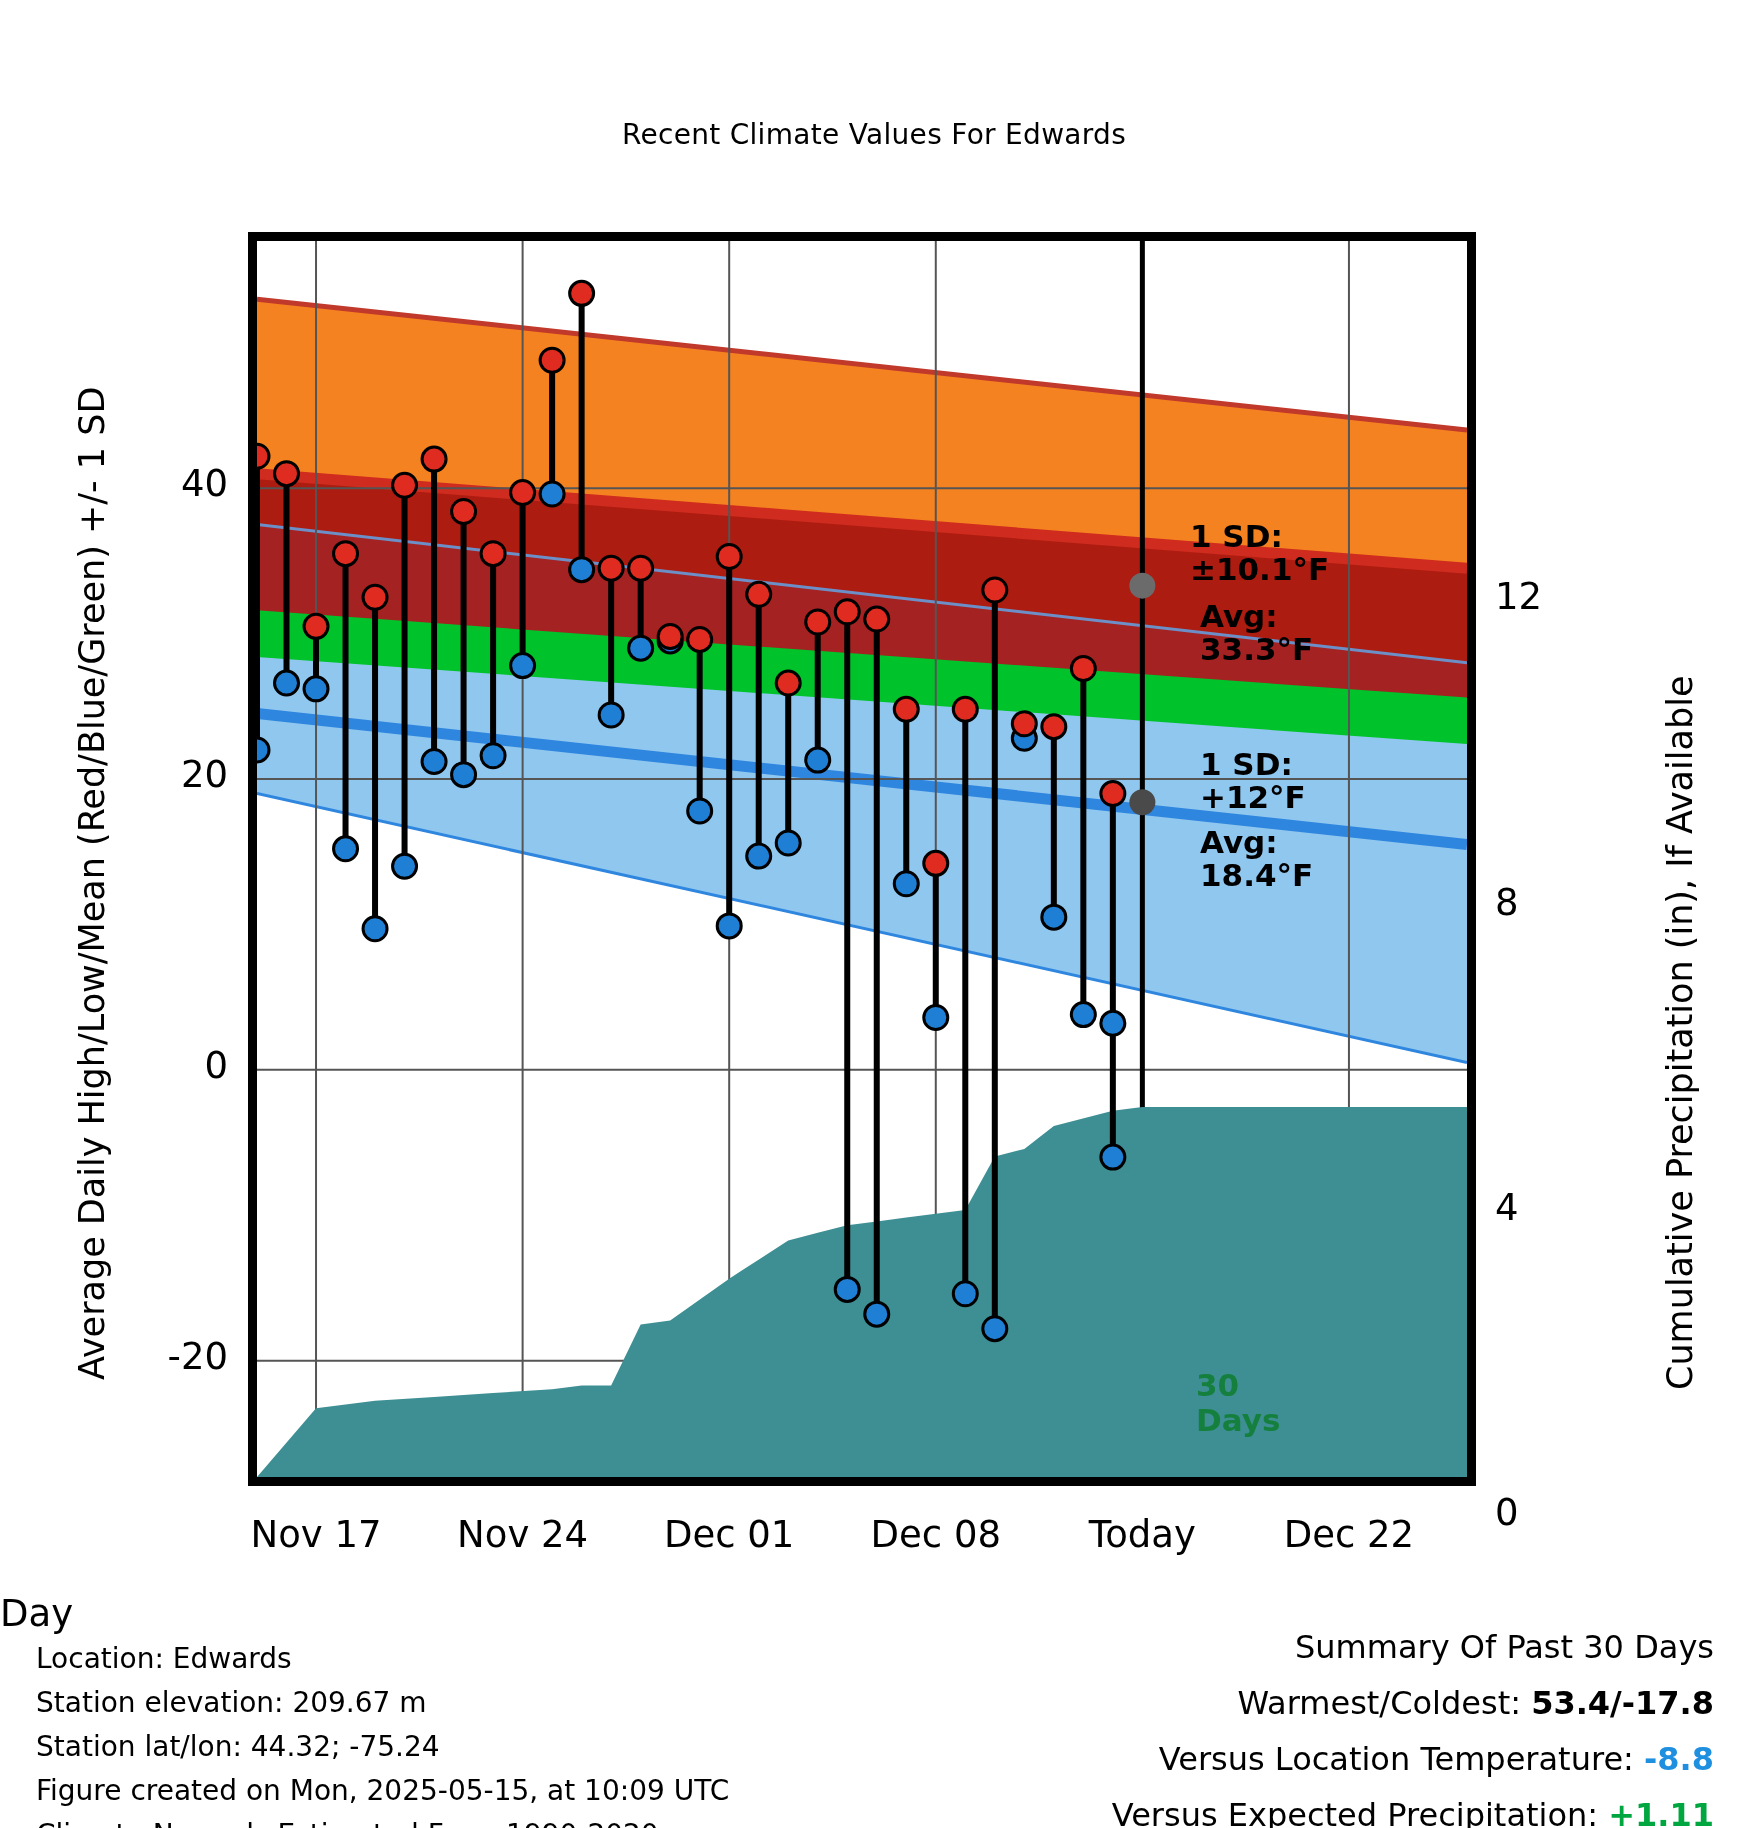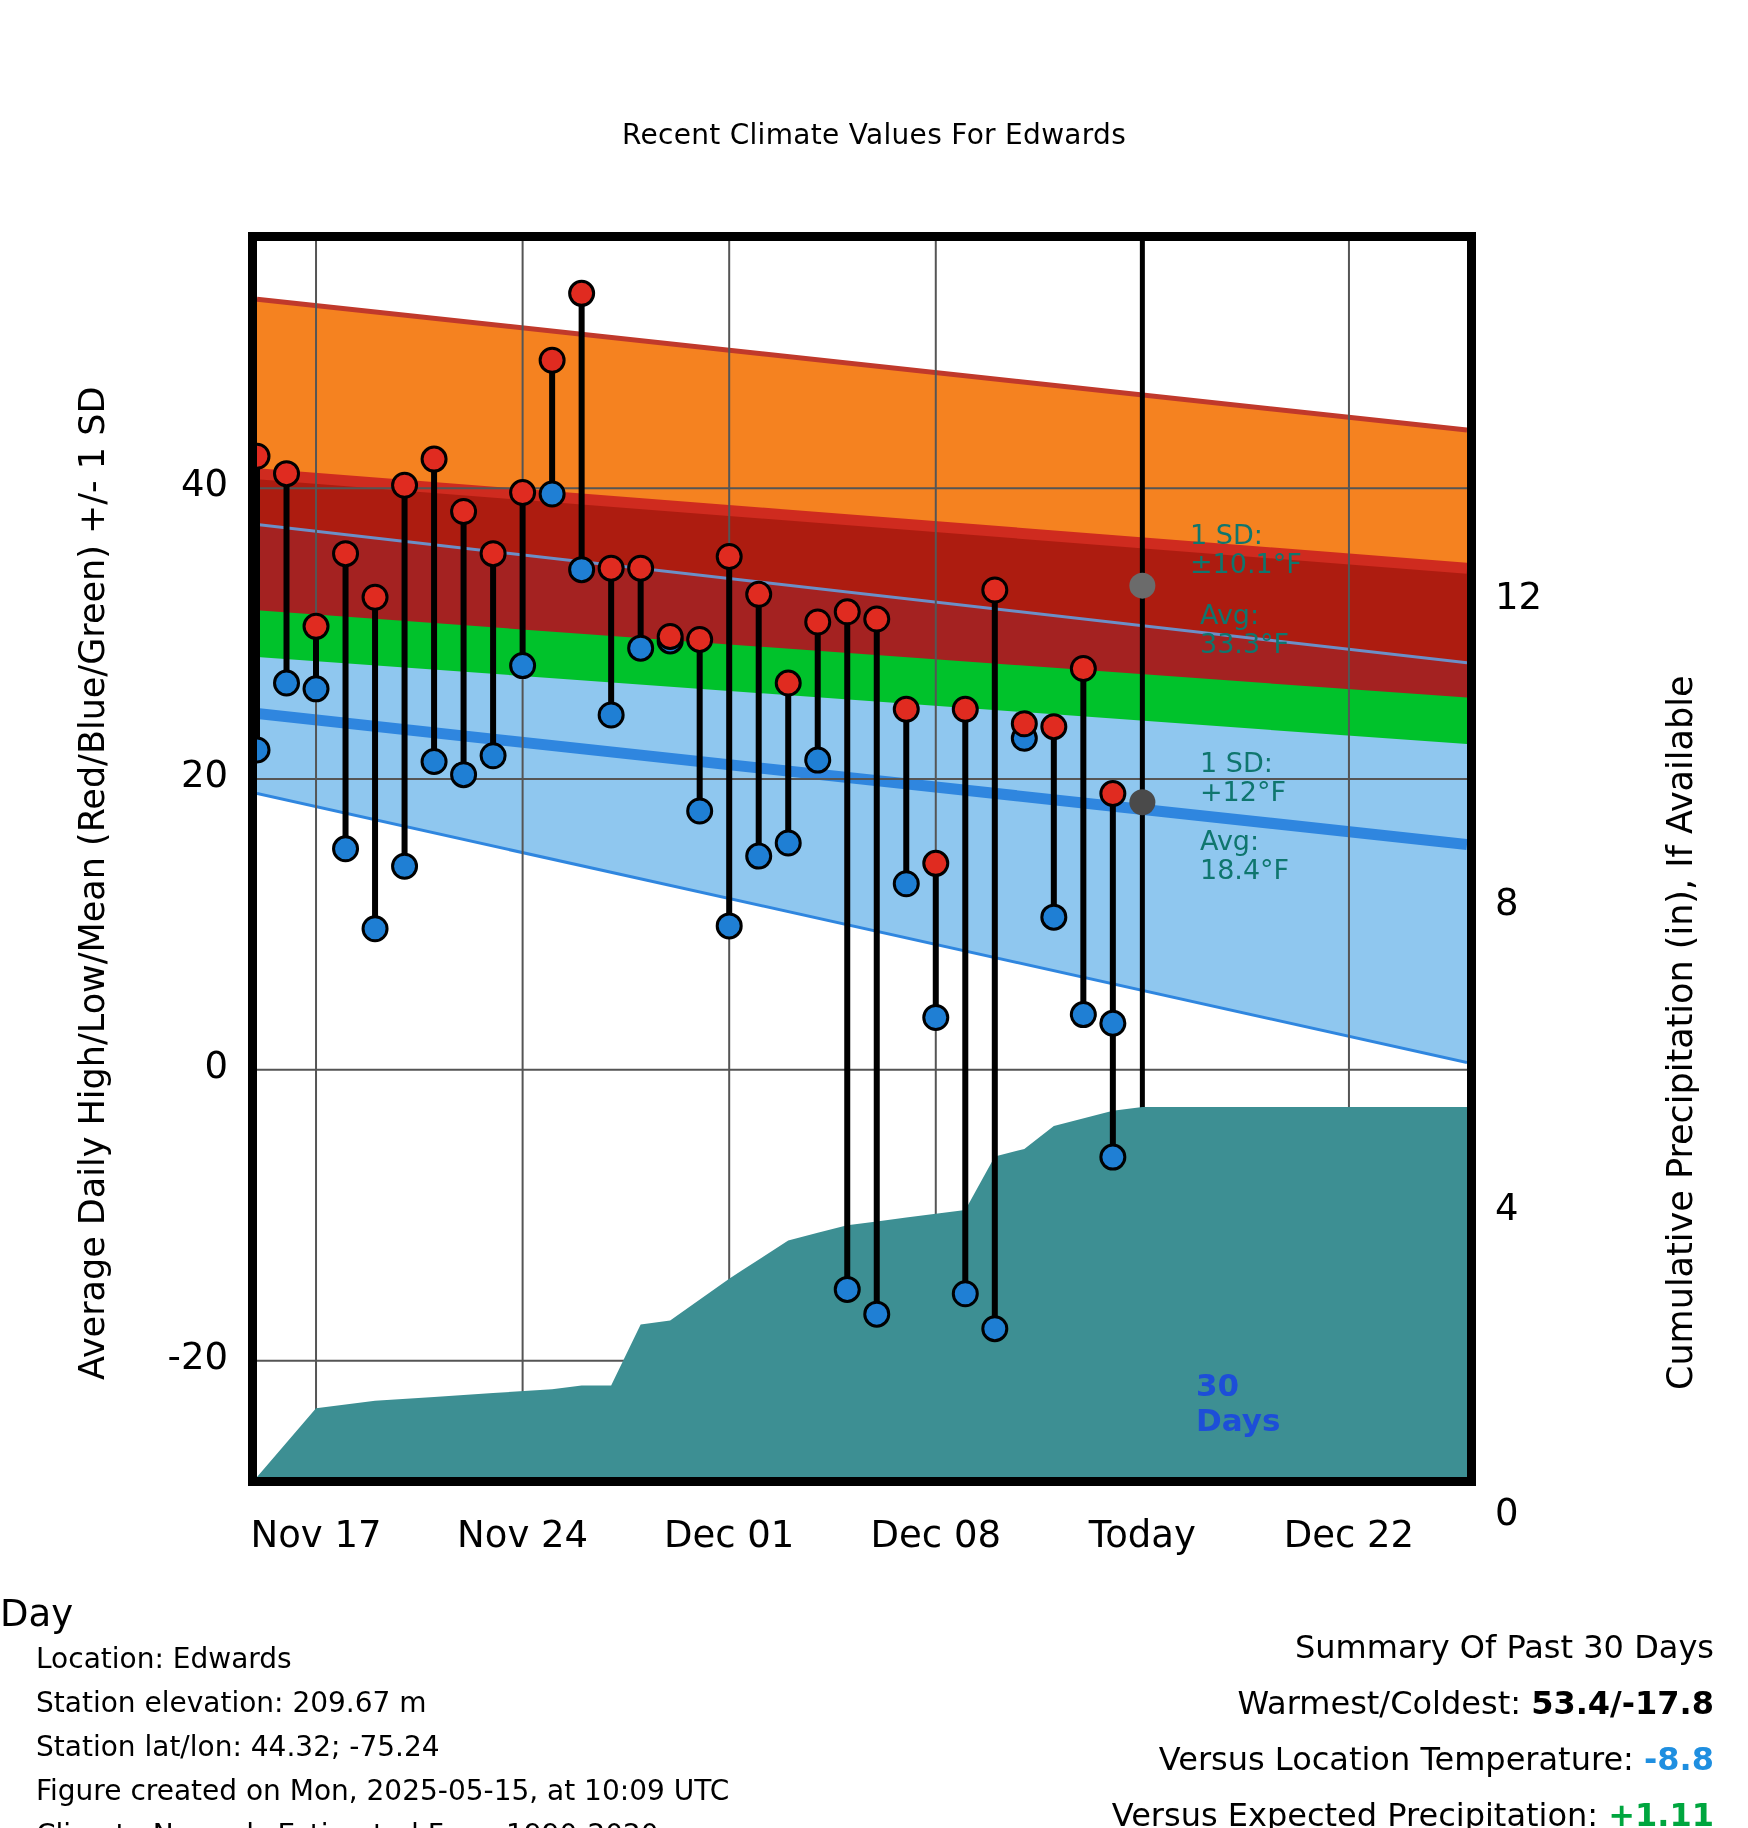--- a/index.html
+++ b/index.html
@@ -9,22 +9,22 @@
   #plot{position:absolute;inset:0;border:9px solid #000;box-sizing:border-box;background:#fff;overflow:hidden;}
   #inner{position:absolute;inset:0;}
   svg{display:block;}
   .ylabel{position:absolute;transform-origin:0 0;font-size:35px;white-space:nowrap;}
   #ylabel-left{left:72px;top:1380px;transform:rotate(-90deg);}
   #ylabel-right{left:1660px;top:1390px;transform:rotate(-90deg);}
   .ytick{position:absolute;font-size:37px;text-align:right;}
   .ytickR{position:absolute;font-size:37px;text-align:left;margin-top:40px;}
   .xtick{position:absolute;font-size:37px;text-align:center;width:260px;}
   .xlabel{position:absolute;left:0;right:0;top:1592px;text-align:left;font-size:37px;}
-  .annot{position:absolute;font-size:27px;font-weight:normal;color:#0f766e;line-height:1.08;}
-  .dayslab{position:absolute;font-size:31px;font-weight:bold;color:#1d4ed8;line-height:1.12;}
+  .annot{position:absolute;font-size:31px;font-weight:bold;color:#000000;line-height:1.08;}
+  .dayslab{position:absolute;font-size:31px;font-weight:bold;color:#15803d;line-height:1.12;}
   .footL{position:absolute;left:36px;font-size:28px;}
   .footR{position:absolute;right:34px;font-size:32px;text-align:right;white-space:nowrap;}
   .b{font-weight:bold;}
   .blue{color:#1f8fe0;font-weight:bold;}
   .green{color:#00a63f;font-weight:bold;}
 </style>
 </head>
 <body>
 
 <div class="title">Recent Climate Values For Edwards</div>

